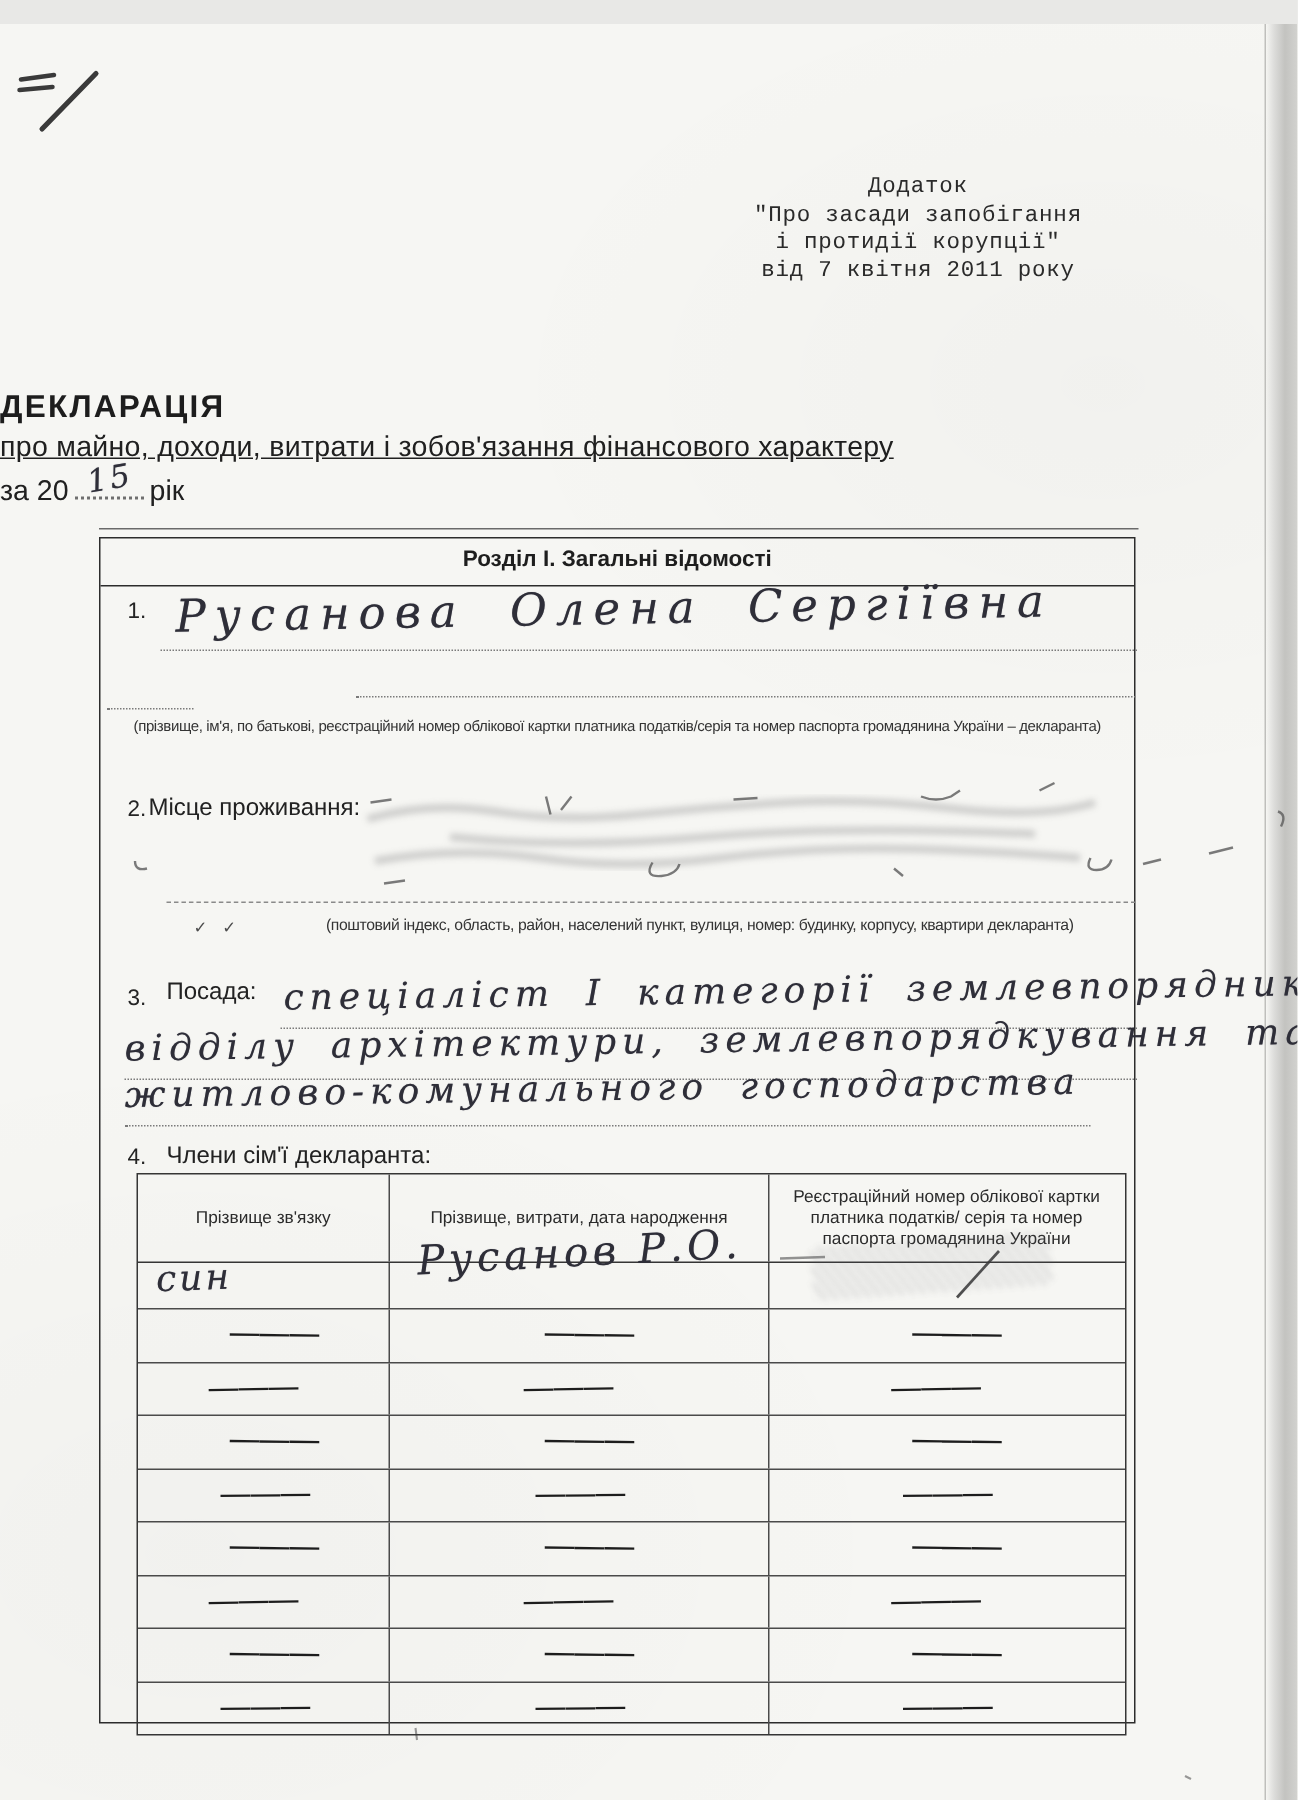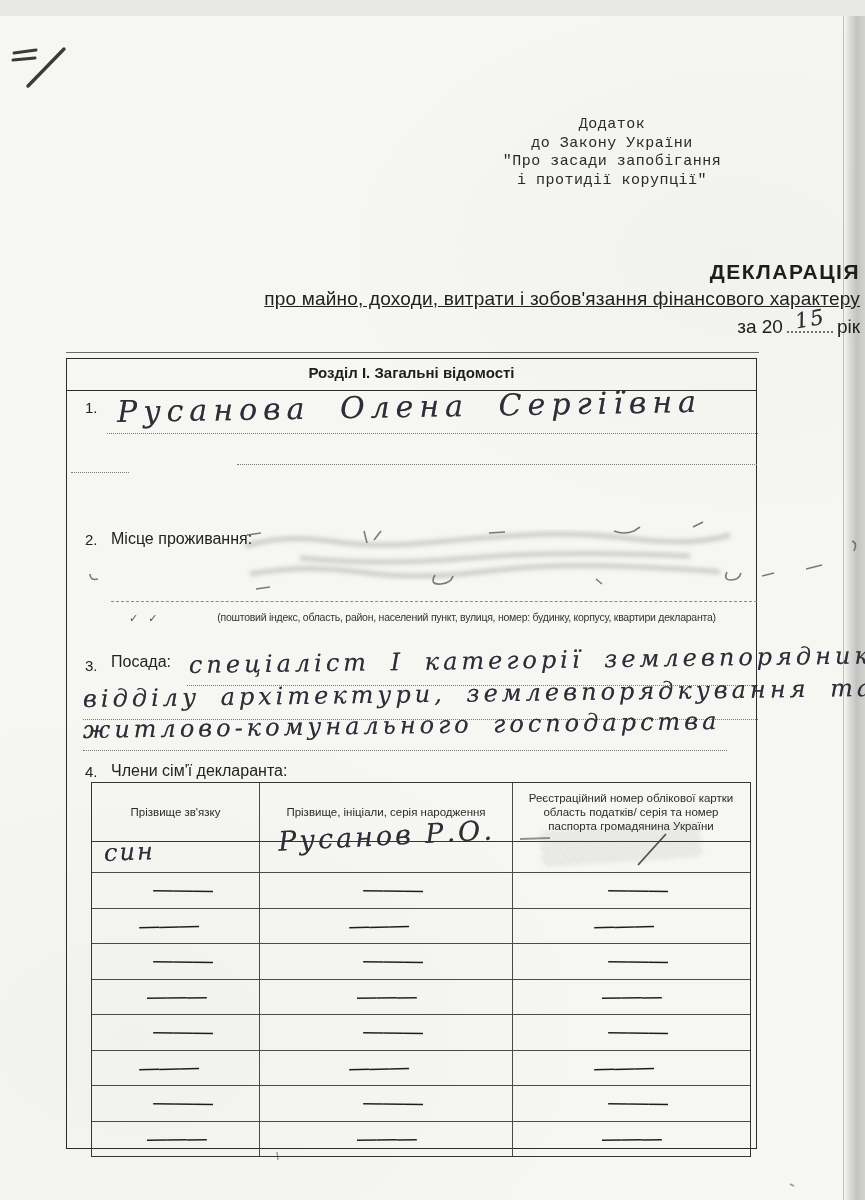--- a/index.html
+++ b/index.html
@@ -21,21 +21,21 @@
   .typew{font-family:"Liberation Mono", monospace;}
   .hand{
     font-family:"DejaVu Serif", serif;font-style:italic;color:#2e2e38;
     text-shadow:0 0 0.5px rgba(40,40,55,.55);
   }
   .abs{position:absolute;}
   .header-note{
     left:420px;top:100px;width:384px;text-align:center;
     font-size:15px;line-height:18.5px;color:#2a2a2a;letter-spacing:.5px;
   }
-  .title-block{left:0;top:244px;width:860px;text-align:right;}
+  .title-block{left:0;top:244px;width:860px;text-align:left;}
   .title-main{font-size:21px;font-weight:bold;letter-spacing:1.5px;color:#1d1d1d;}
   .title-sub{font-size:19px;margin-top:4px;letter-spacing:.2px;color:#202020;text-decoration:underline;}
   .year-line{font-size:19px;margin-top:3px;color:#202020;}
   .year-slot{display:inline-block;position:relative;width:46px;vertical-align:baseline;border-bottom:2px dotted #6f6f6f;height:18px;margin:0 4px;}
   .year-hand{position:absolute;left:8px;top:-6px;font-size:21px;transform:rotate(-10deg);letter-spacing:2px;}
   .pre-box-line{left:66px;top:336px;width:693px;border-top:1px solid #6a6a6a;height:0;}
   .section-box{
     left:66px;top:342px;width:689px;height:789px;
     border:1.6px solid #2c2c2c;
   }
@@ -126,67 +126,68 @@
     </g>
 
     <g stroke="#6f6f6f" stroke-width="1.4" opacity="0.7">
       <path d="M277 1136 l1 8"></path>
       <path d="M790 1168 l4 2"></path>
     </g>
   </svg>
 
   <div class="abs header-note typew">
     <div>Додаток</div>
-    <div>до Закону України</div>
     <div>"Про засади запобігання</div>
     <div>і протидії корупції"</div>
+    <div>від 7 квітня 2011 року</div>
   </div>
 
   <div class="abs title-block">
     <div class="title-main">ДЕКЛАРАЦІЯ</div>
     <div class="title-sub">про майно, доходи, витрати і зобов'язання фінансового характеру</div>
     <div class="year-line">
       <span>за 20</span><span class="year-slot"><span class="year-hand hand">15</span></span><span>рік</span>
     </div>
   </div>
 
   <div class="abs pre-box-line"></div>
 
   <div class="abs section-box">
     <div class="section-head">Розділ І. Загальні відомості</div>
 
     <div class="abs inum" style="left:18px;top:40px">1.</div>
     <div class="abs dotline" style="left:40px;top:74px;width:651px"></div>
     <div class="abs hand hw-name">Русанова Олена Сергіївна</div>
     <div class="abs dotline" style="left:170px;top:105px;width:520px"></div>
     <div class="abs dotline" style="left:4px;top:113px;width:58px"></div>
+    <div class="abs caption" style="left:0;top:120px;width:689px;text-align:center">(прізвище, ім'я, по батькові, реєстраційний номер облікової картки платника податків/серія та номер паспорта громадянина України – декларанта)</div>
 
     <div class="abs inum" style="left:18px;top:172px">2.</div>
-    <div class="abs label16" style="left:44px;top:171px">Місце проживання:</div>
+    <div class="abs label16" style="left:32px;top:171px">Місце проживання:</div>
     <div class="abs dashline" style="left:44px;top:242px;width:646px"></div>
     <div class="abs checks" style="left:62px;top:253px">✓✓</div>
     <div class="abs caption" style="left:110px;top:252px;width:579px;text-align:center;font-size:10.5px">(поштовий індекс, область, район, населений пункт, вулиця, номер: будинку, корпусу, квартири декларанта)</div>
 
     <div class="abs inum" style="left:18px;top:298px">3.</div>
     <div class="abs label16" style="left:44px;top:294px">Посада:</div>
     <div class="abs dotline" style="left:120px;top:326px;width:571px"></div>
     <div class="abs hand hw-pos" style="left:122px;top:292px">спеціаліст І категорії землевпорядник</div>
     <div class="abs dotline" style="left:16px;top:360px;width:675px"></div>
     <div class="abs hand hw-pos" style="left:16px;top:326px">відділу архітектури, землевпорядкування та</div>
     <div class="abs dotline" style="left:16px;top:391px;width:644px"></div>
     <div class="abs hand hw-pos" style="left:16px;top:357px">житлово-комунального господарства</div>
 
     <div class="abs inum" style="left:18px;top:404px">4.</div>
     <div class="abs label16" style="left:44px;top:403px">Члени сім'ї декларанта:</div>
 
     <div class="abs ftable">
       <div class="trow hrow">
         <div class="cell hcell">Прізвище зв'язку</div>
-        <div class="cell hcell">Прізвище, ініціали, серія народження</div>
-        <div class="cell hcell">Реєстраційний номер облікової картки область податків/ серія та номер паспорта громадянина України</div>
+        <div class="cell hcell">Прізвище, витрати, дата народження</div>
+        <div class="cell hcell">Реєстраційний номер облікової картки платника податків/ серія та номер паспорта громадянина України</div>
       </div>
       <div class="trow r1">
         <div class="cell">
           <span class="hand relation-hand">син</span>
         </div>
         <div class="cell">
           <span class="hand famname-hand">Русанов Р.О.</span>
         </div>
         <div class="cell">
           <span class="redact-blob"></span>

